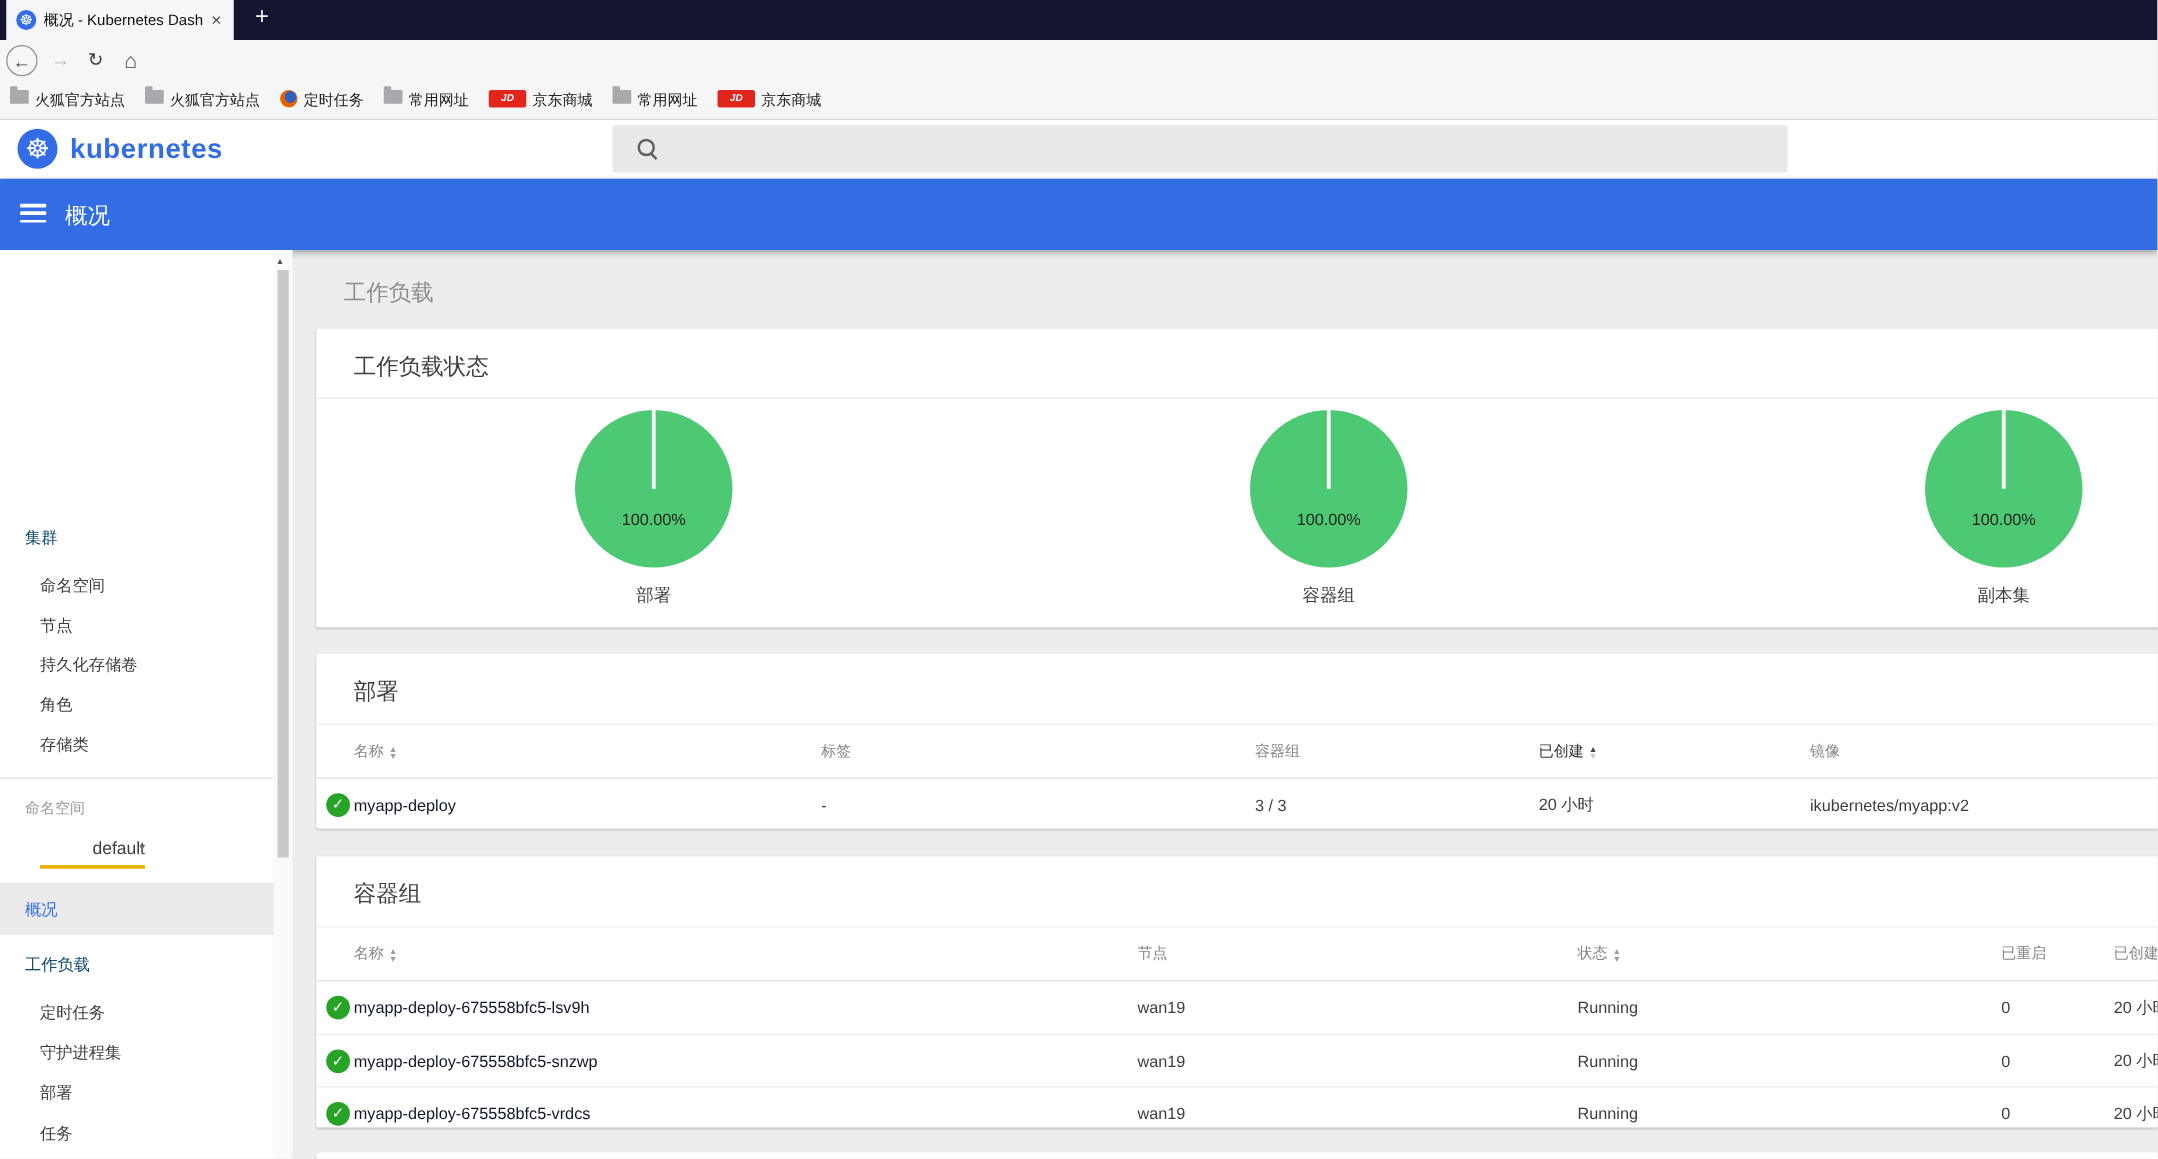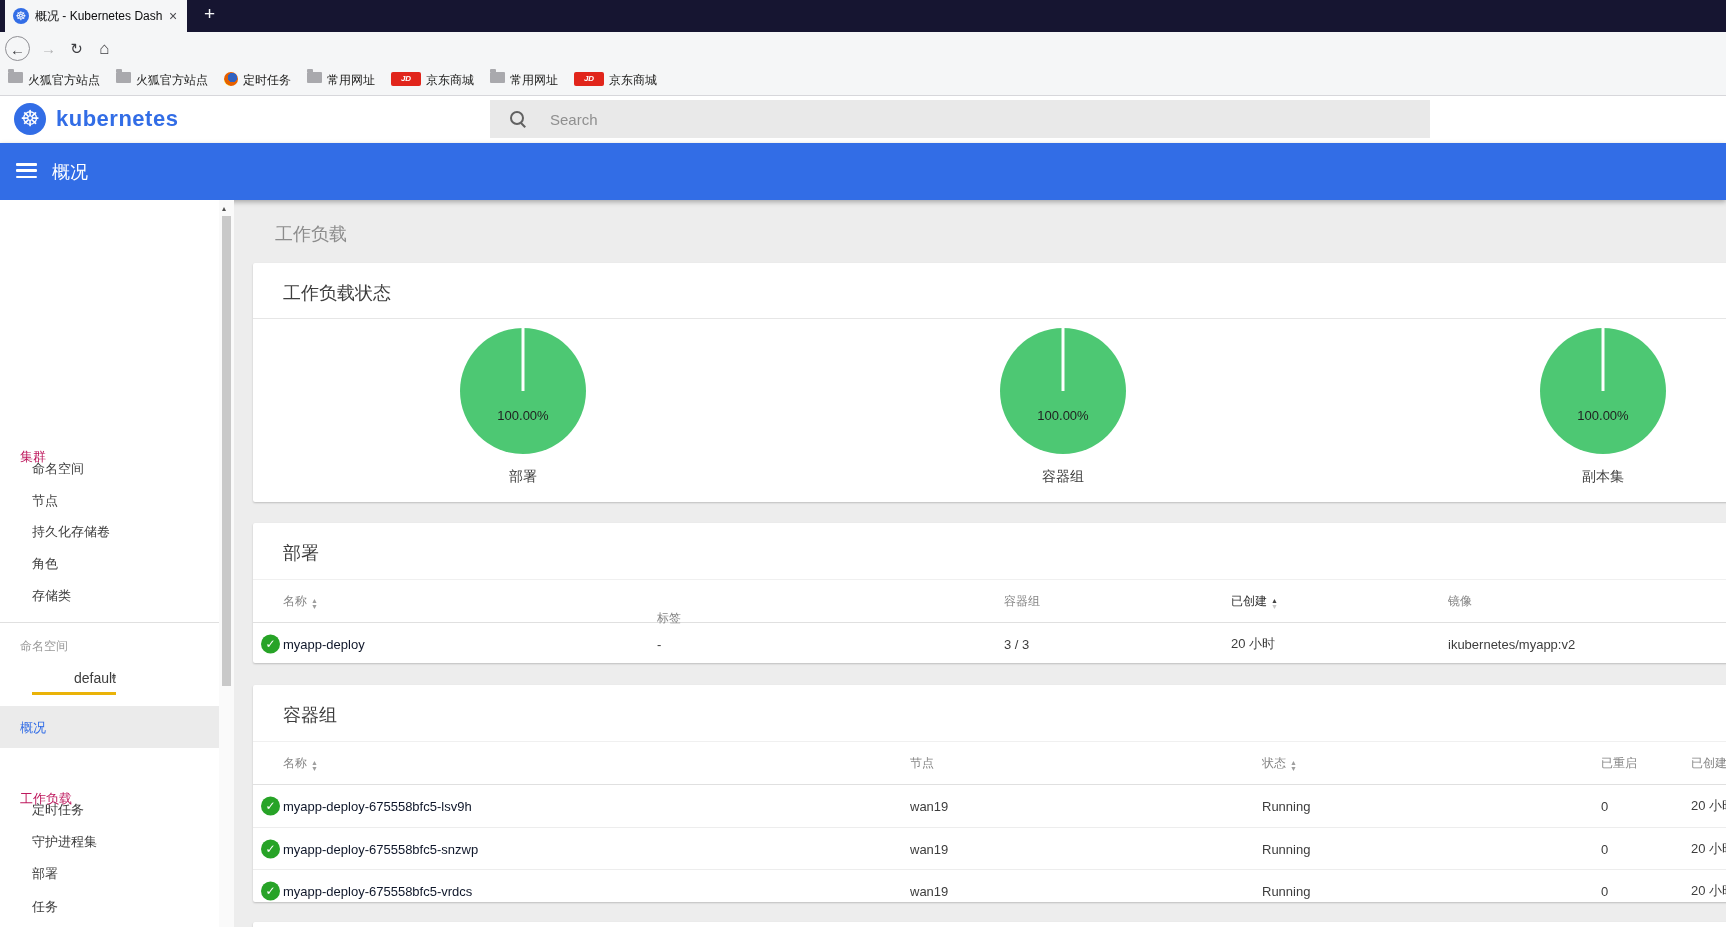--- a/index.html
+++ b/index.html
@@ -54,21 +54,21 @@
 
   
   .appbar { position:absolute; left:0; top:143px; width:1726px; height:57px; background:#326de6; box-shadow:0 2px 5px rgba(0,0,0,.3); }
   .burger { position:absolute; left:16px; top:20px; width:21px; height:15px; display:flex; flex-direction:column; justify-content:space-between; }
   .burger i { height:2.5px; background:#fff; border-radius:1px; }
   .appbar-title { position:absolute; left:52px; top:17px; color:#fff; font-size:18px; }
 
   
   .sidebar { position:absolute; left:0; top:200px; width:219px; height:727px; background:#fff; }
   .snav { position:absolute; font-size:13px; color:#3d3d3d; white-space:nowrap; cursor:pointer; }
-  .snav.section { color:#be185d;margin-top:27px; }
+  .snav.section { color:#0c4a6e; }
   .nslabel { position:absolute; font-size:12px; color:#999; }
   .nsselect { position:absolute; left:32px; top:470px; font-size:14px; color:#3d3d3d; width:84px; border-bottom:3px solid #eab308; padding-bottom:6px; cursor:pointer;text-align:right; }
   .nscaret { position:absolute; right:0; top:3px; font-size:9px; color:#757575; }
   .active-item { position:absolute; left:0; top:506px; width:219px; height:42px; background:#ebebeb; }
   .active-item span { position:absolute; left:20px; top:13px; font-size:13px; color:#326de6; }
   .sdivider { position:absolute; left:0; top:422px; width:219px; height:1px; background:#e0e0e0; }
   .scrollcol { position:absolute; left:219px; top:200px; width:15px; height:727px; background:#fafafa; }
   .scroll-up { position:absolute; left:3px; top:4px; font-size:8px; color:#505050; }
   .scroll-thumb { position:absolute; left:3px; top:16px; width:9px; height:470px; background:#c9c9c9; }
 
@@ -168,21 +168,20 @@
       <i class="jdicon">JD</i>
       <span>京东商城</span>
     </span>
 </div>
 
 <div class="k8shead">
   <span class="k8slogo">☸</span>
   <span class="brand">kubernetes</span>
   <div class="searchbox">
     <span class="mag"></span>
-    <input placeholder="Search" style="">
   </div>
 </div>
 
 <div class="appbar">
   <span class="burger">
       <i></i>
       <i></i>
       <i></i>
     </span>
   <span class="appbar-title">概况</span>
@@ -261,21 +260,21 @@
       <span>部署</span>
     </div>
   <div class="thead" style="border-top:1px solid #f0f0f0;">
     <span class="hcell" style="left:30px;">
       <span>名称</span>
       <span class="sort">
           <i>▲</i>
           <i>▼</i>
         </span>
     </span>
-    <span class="hcell" style="left:404px;margin-top:17px;">标签</span>
+    <span class="hcell" style="left:404px;">标签</span>
     <span class="hcell" style="left:751px;">容器组</span>
     <span class="hcell activecol" style="left:978px;">
       <span>已创建</span>
       <span class="sort">
           <i class="up-dark">▲</i>
           <i class="dn-light">▼</i>
         </span>
     </span>
     <span class="hcell" style="left:1195px;">镜像</span>
   </div>

